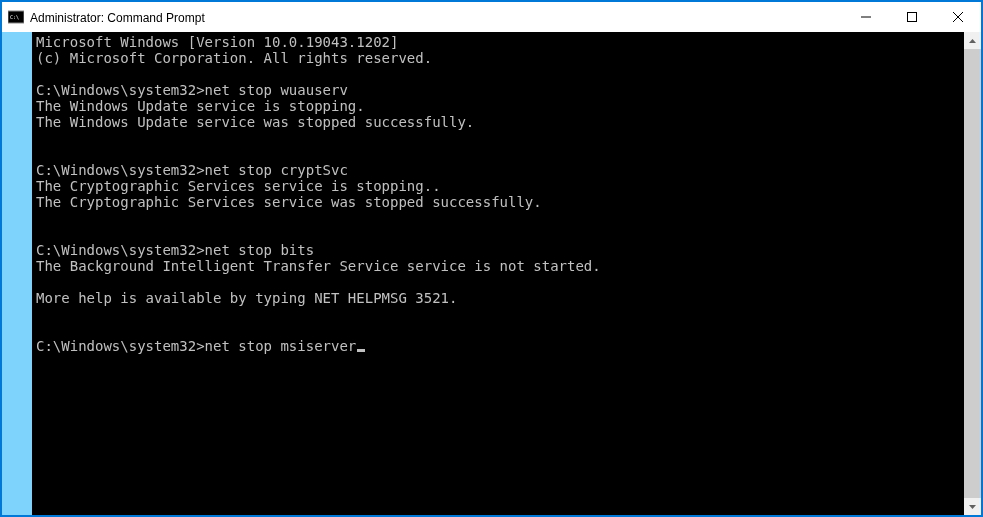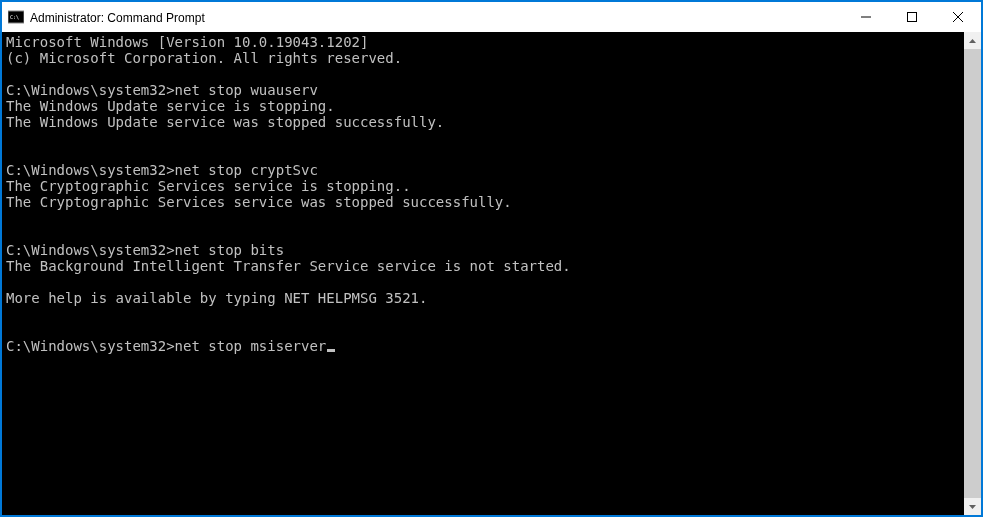--- a/index.html
+++ b/index.html
@@ -51,23 +51,24 @@
       height: 100%;
       display: flex;
       align-items: center;
       justify-content: center;
       color: #000;
       font-size: 10px;
     }
     .titlebar-btn svg { display: block; }
     .client-area {
       flex: 1;
-      background: #14532d;
+      background: #7dd3fc;
       display: flex;
       overflow: hidden;
+      padding-left: 30px;
     }
     .terminal {
       flex: 1;
       background: #000000;
       color: #c0c0c0;
       font-family: Consolas, "Lucida Console", monospace;
       font-size: 14px;
       line-height: 16px;
       padding: 2px 4px 4px 4px;
       white-space: pre;

